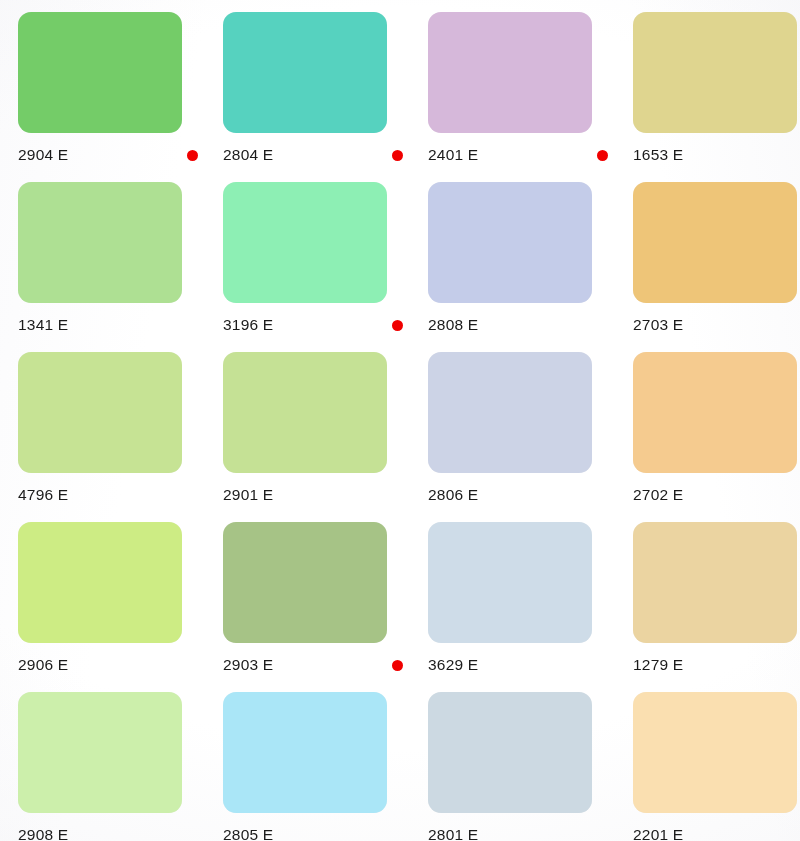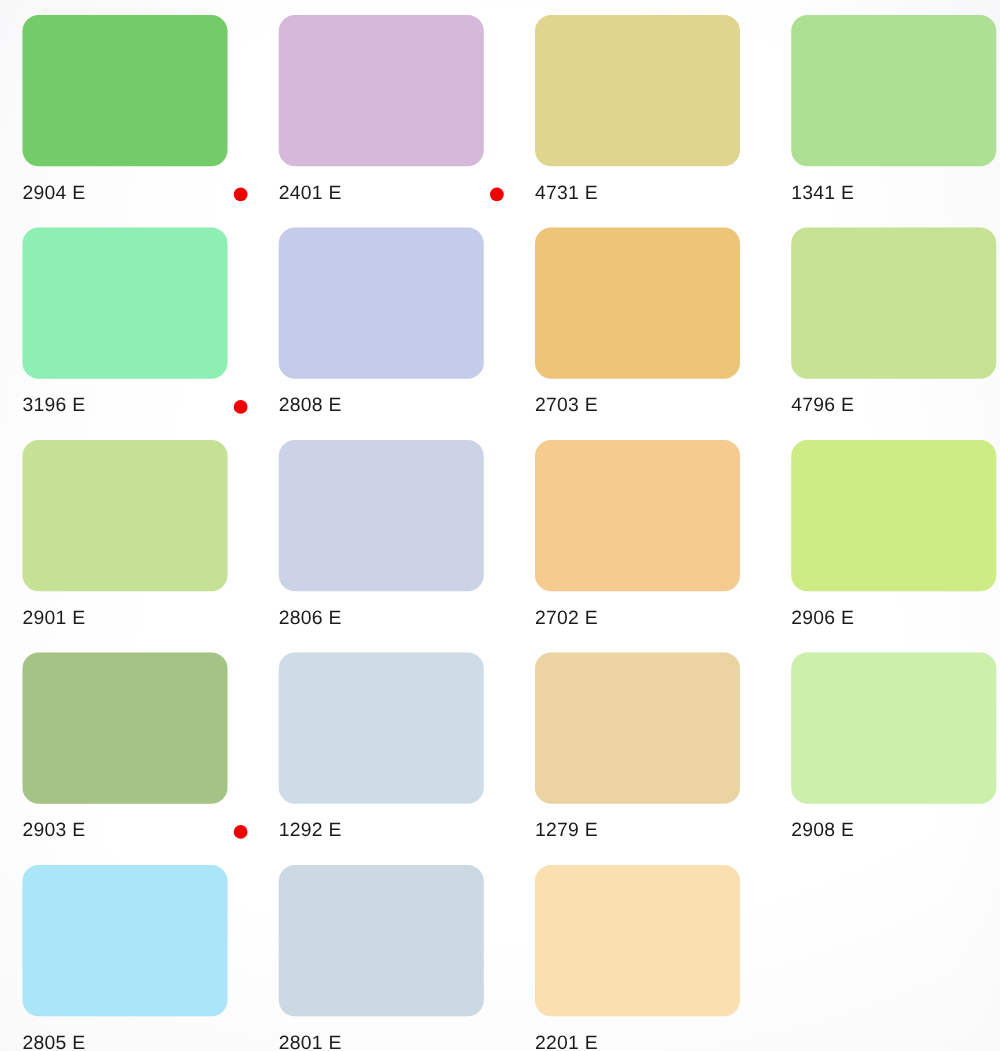--- a/index.html
+++ b/index.html
@@ -80,33 +80,40 @@
 
 <div id="swatch-grid">
   <div class="swatch-cell">
     <div class="swatch-chip" style="background: rgb(116, 204, 104);"></div>
     <div class="swatch-footer">
       <span class="swatch-label">2904 E</span>
       <span class="swatch-dot" style="background: rgb(240, 0, 0);"></span>
     </div>
   </div>
 
+  <div class="swatch-cell">
+    <div class="swatch-chip" style="background: rgb(86, 210, 191);"></div>
+    <div class="swatch-footer">
+      <span class="swatch-label">2804 E</span>
+      <span class="swatch-dot" style="background: rgb(240, 0, 0);"></span>
+    </div>
+  </div>
 
   <div class="swatch-cell">
     <div class="swatch-chip" style="background: rgb(214, 184, 218);"></div>
     <div class="swatch-footer">
       <span class="swatch-label">2401 E</span>
       <span class="swatch-dot" style="background: rgb(240, 0, 0);"></span>
     </div>
   </div>
 
   <div class="swatch-cell">
     <div class="swatch-chip" style="background: rgb(223, 213, 143);"></div>
     <div class="swatch-footer">
-      <span class="swatch-label">4731 E</span>
+      <span class="swatch-label">1653 E</span>
 
     </div>
   </div>
 
   <div class="swatch-cell">
     <div class="swatch-chip" style="background: rgb(174, 224, 147);"></div>
     <div class="swatch-footer">
       <span class="swatch-label">1341 E</span>
       <span class="swatch-dot hidden" style="background: rgb(240, 0, 0);"></span>
     </div>
@@ -180,21 +187,21 @@
     <div class="swatch-chip" style="background: rgb(166, 195, 134);"></div>
     <div class="swatch-footer">
       <span class="swatch-label">2903 E</span>
       <span class="swatch-dot" style="background: rgb(240, 0, 0);"></span>
     </div>
   </div>
 
   <div class="swatch-cell">
     <div class="swatch-chip" style="background: rgb(206, 220, 232);"></div>
     <div class="swatch-footer">
-      <span class="swatch-label">1292 E</span>
+      <span class="swatch-label">3629 E</span>
       <span class="swatch-dot hidden" style="background: rgb(240, 0, 0);"></span>
     </div>
   </div>
 
   <div class="swatch-cell">
     <div class="swatch-chip" style="background: rgb(235, 212, 161);"></div>
     <div class="swatch-footer">
       <span class="swatch-label">1279 E</span>
 
     </div>

